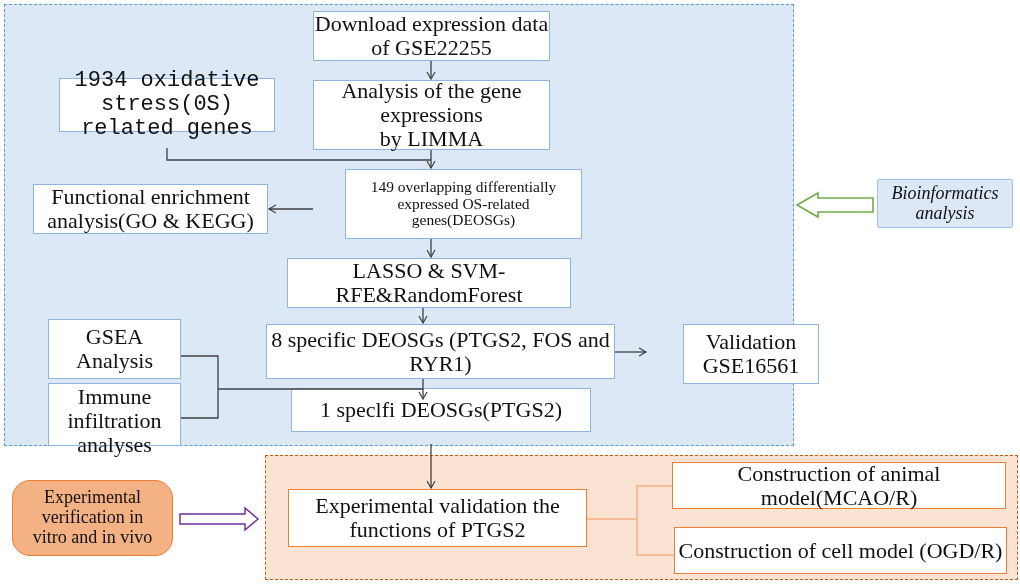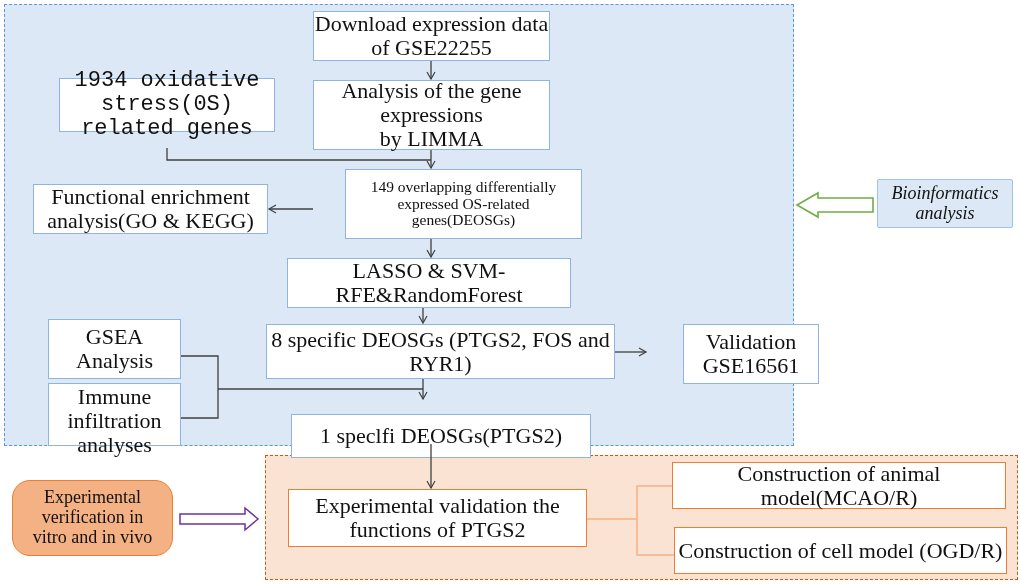--- a/index.html
+++ b/index.html
@@ -64,21 +64,21 @@
 </div>
 <div class="box blue" style="left:48px;top:319px;width:133px;height:60px;">
   <span>GSEA
 Analysis</span>
 </div>
 <div class="box blue" style="left:48px;top:383px;width:133px;height:63px;align-items:flex-start;padding-top:1px;">
   <span>Immune
 infiltration
 analyses</span>
 </div>
-<div class="box blue" style="left:291px;top:414px;width:300px;height:44px;">
+<div class="box blue" style="left:291px;top:388px;width:300px;height:44px;">
   <span>1 speclfi DEOSGs(PTGS2)</span>
 </div>
 
 <div class="box orange" style="left:288px;top:489px;width:299px;height:58px;">
   <span>Experimental validation the
 functions of PTGS2</span>
 </div>
 <div class="box orange" style="left:672px;top:462px;width:334px;height:47px;">
   <span>Construction of animal
 model(MCAO/R)</span>

